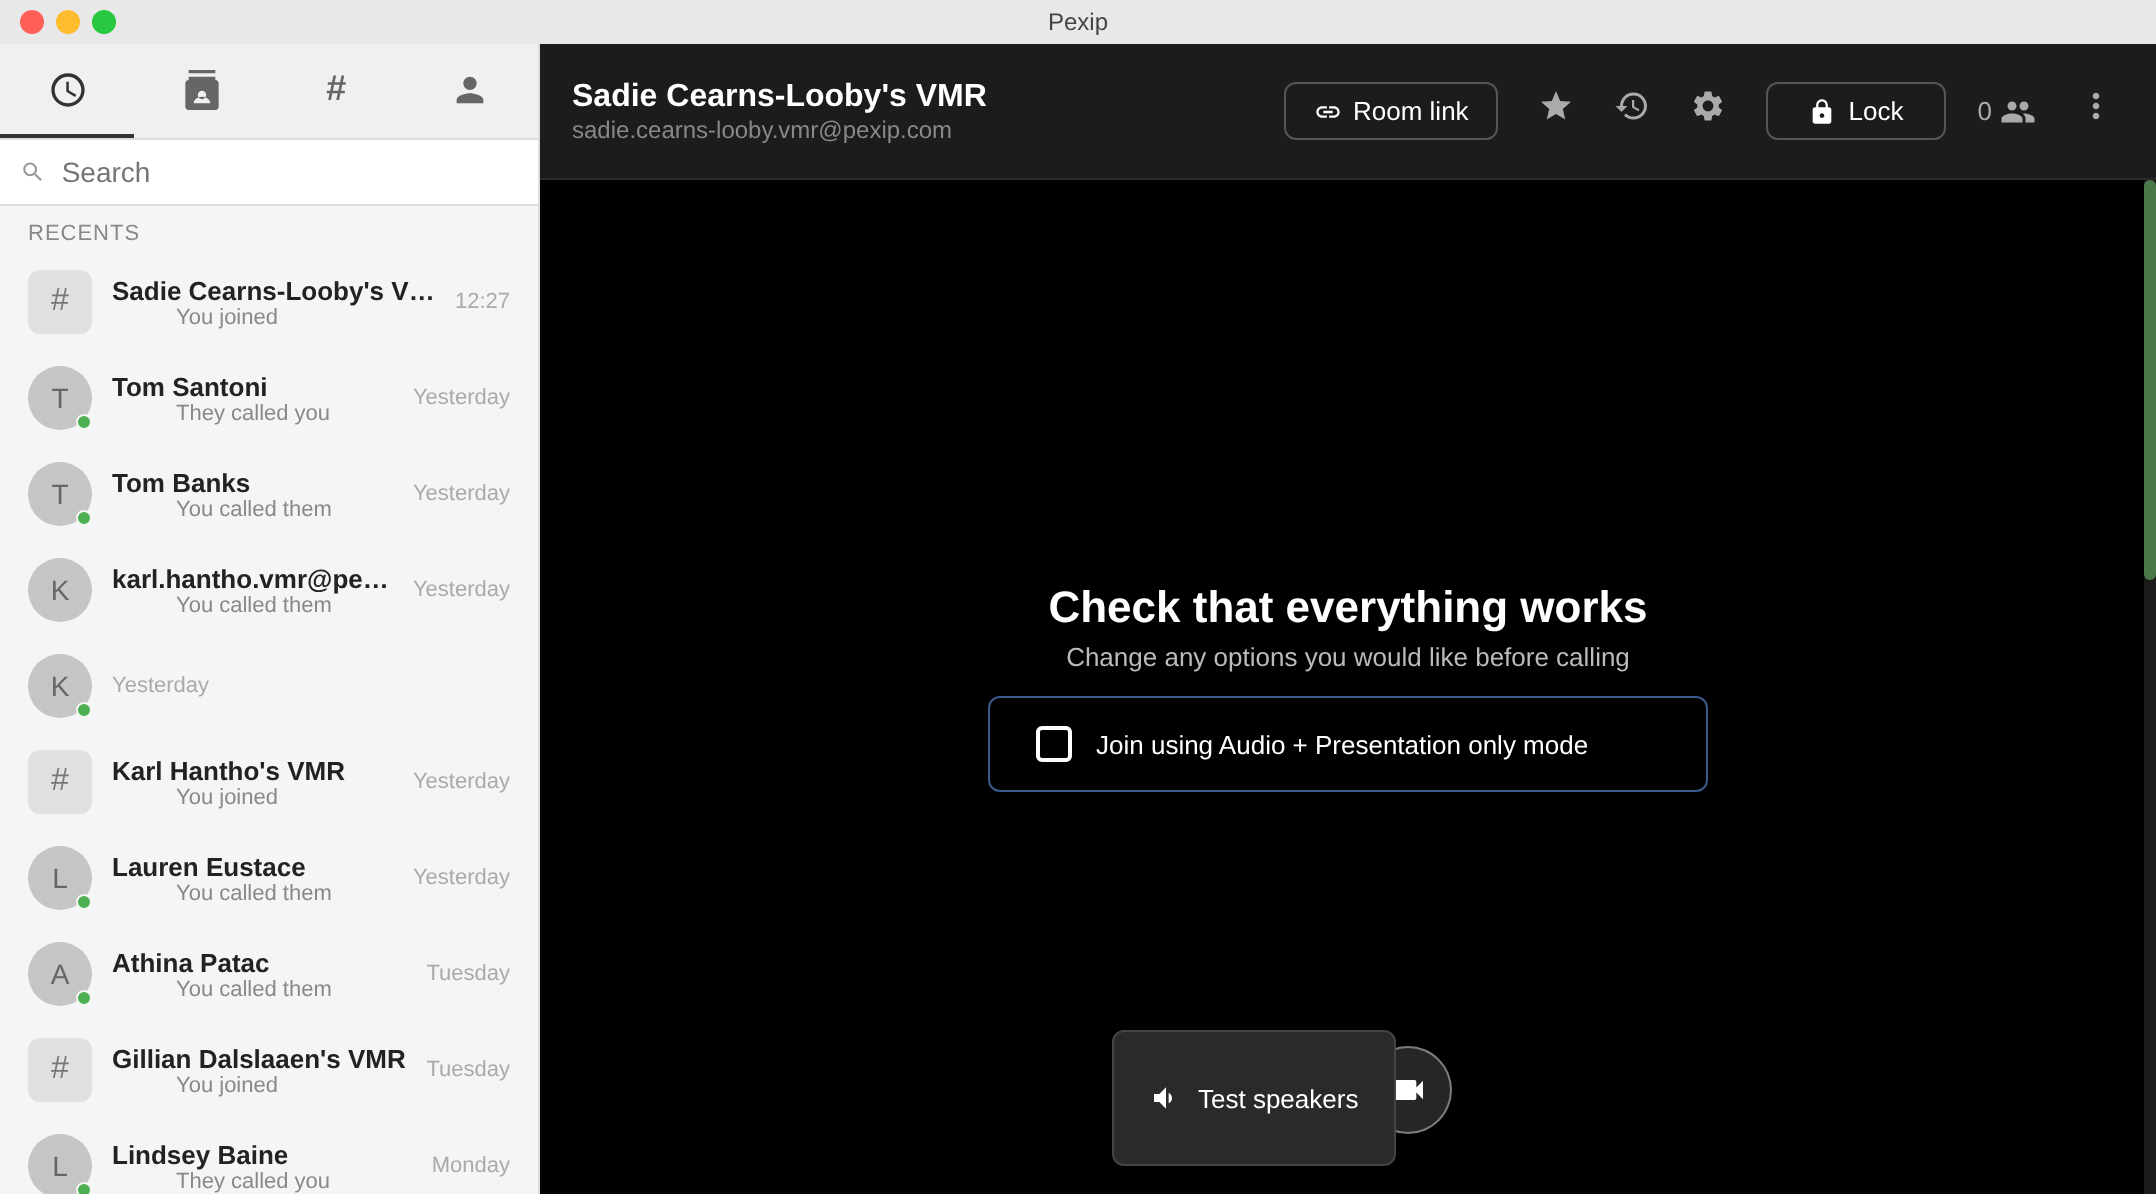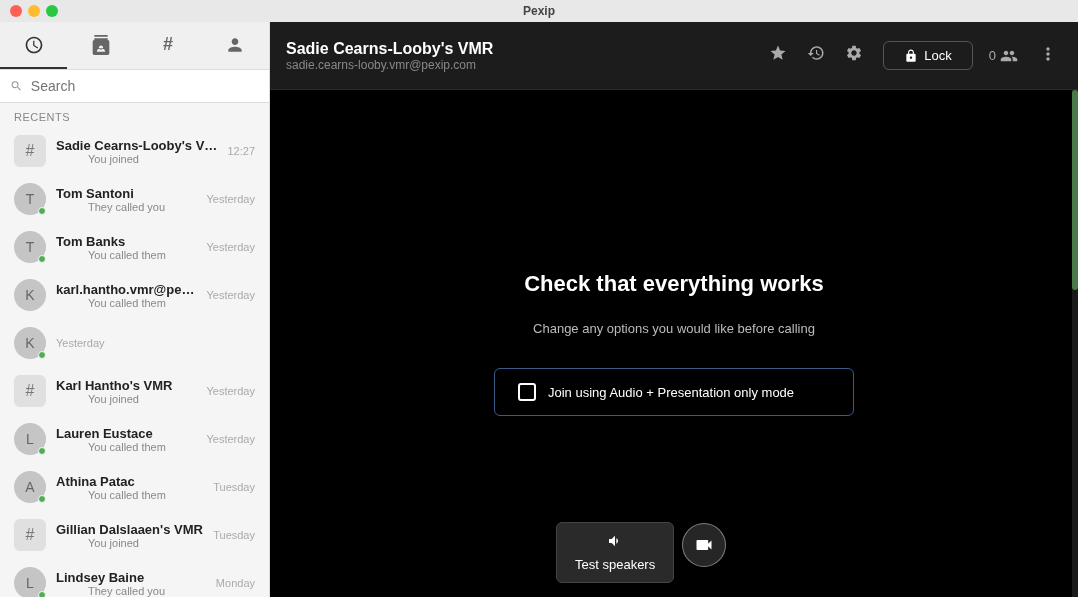--- a/index.html
+++ b/index.html
@@ -35,21 +35,21 @@
       border-radius: 50%;
       border: none;
       cursor: pointer;
     }
     .tb-close { background: #ff5f57; }
     .tb-min { background: #febc2e; }
     .tb-max { background: #28c840; }
     .title-bar-title {
       font-size: 12px;
       color: #444;
-      font-weight: 700;
+      font-weight: 400;
     }
 
     
     .app-body {
       display: flex;
       flex: 1;
       overflow: hidden;
     }
 
     
@@ -264,21 +264,21 @@
       align-items: center;
       justify-content: center;
       background: #000;
       position: relative;
     }
 
     .check-card {
       display: flex;
       flex-direction: column;
       align-items: center;
-      gap: 32px;
+      gap: 12px;
       max-width: 360px;
       width: 100%;
       text-decoration: underline;
     }
 
     .check-title {
       font-size: 22px;
       font-weight: 600;
       color: #fff;
       text-align: center;
@@ -347,28 +347,27 @@
       font-size: 18px;
     }
 
     .test-speakers-btn {
       position: absolute;
       bottom: 14px;
       left: 286px;
       background: #2a2a2a;
       color: #fff;
       border: 1px solid #444;
-      padding: 10px 18px;
+      padding: 25px 18px;
       border-radius: 6px;
       cursor: pointer;
       font-size: 13px;
       display: flex;
       align-items: center;
       gap: 8px;
-      flex-direction: column;
     }
 
     
     .scroll-indicator {
       position: absolute;
       right: 0;
       top: 0;
       bottom: 0;
       width: 6px;
       background: #1a1a1a;
@@ -509,20 +508,26 @@
       </div>
   </div>
 
   <div class="main-content">
 
     <div class="main-header">
       <div class="room-info">
         <div class="room-name">Sadie Cearns-Looby's VMR</div>
         <div class="room-email">sadie.cearns-looby.vmr@pexip.com</div>
       </div>
+      <button class="room-link-btn">
+        <svg width="14" height="14" viewBox="0 0 24 24" fill="currentColor">
+            <path d="M3.9 12c0-1.71 1.39-3.1 3.1-3.1h4V7H7c-2.76 0-5 2.24-5 5s2.24 5 5 5h4v-1.9H7c-1.71 0-3.1-1.39-3.1-3.1zM8 13h8v-2H8v2zm9-6h-4v1.9h4c1.71 0 3.1 1.39 3.1 3.1s-1.39 3.1-3.1 3.1h-4V17h4c2.76 0 5-2.24 5-5s-2.24-5-5-5z"></path>
+          </svg>
+        <span>Room link</span>
+      </button>
 
       <div class="header-icons">
         <span class="header-icon">
           <svg width="18" height="18" viewBox="0 0 24 24" fill="#aaa">
               <path d="M22 9.24l-7.19-.62L12 2 9.19 8.63 2 9.24l5.46 4.73L5.82 21 12 17.27 18.18 21l-1.63-7.03L22 9.24z"></path>
             </svg>
         </span>
         <span class="header-icon">
           <svg width="18" height="18" viewBox="0 0 24 24" fill="#aaa">
               <path d="M13 3c-4.97 0-9 4.03-9 9H1l3.89 3.89.07.14L9 12H6c0-3.87 3.13-7 7-7s7 3.13 7 7-3.13 7-7 7c-1.93 0-3.68-.79-4.94-2.06l-1.42 1.42C8.27 19.99 10.51 21 13 21c4.97 0 9-4.03 9-9s-4.03-9-9-9zm-1 5v5l4.28 2.54.72-1.21-3.5-2.08V8H12z"></path>

